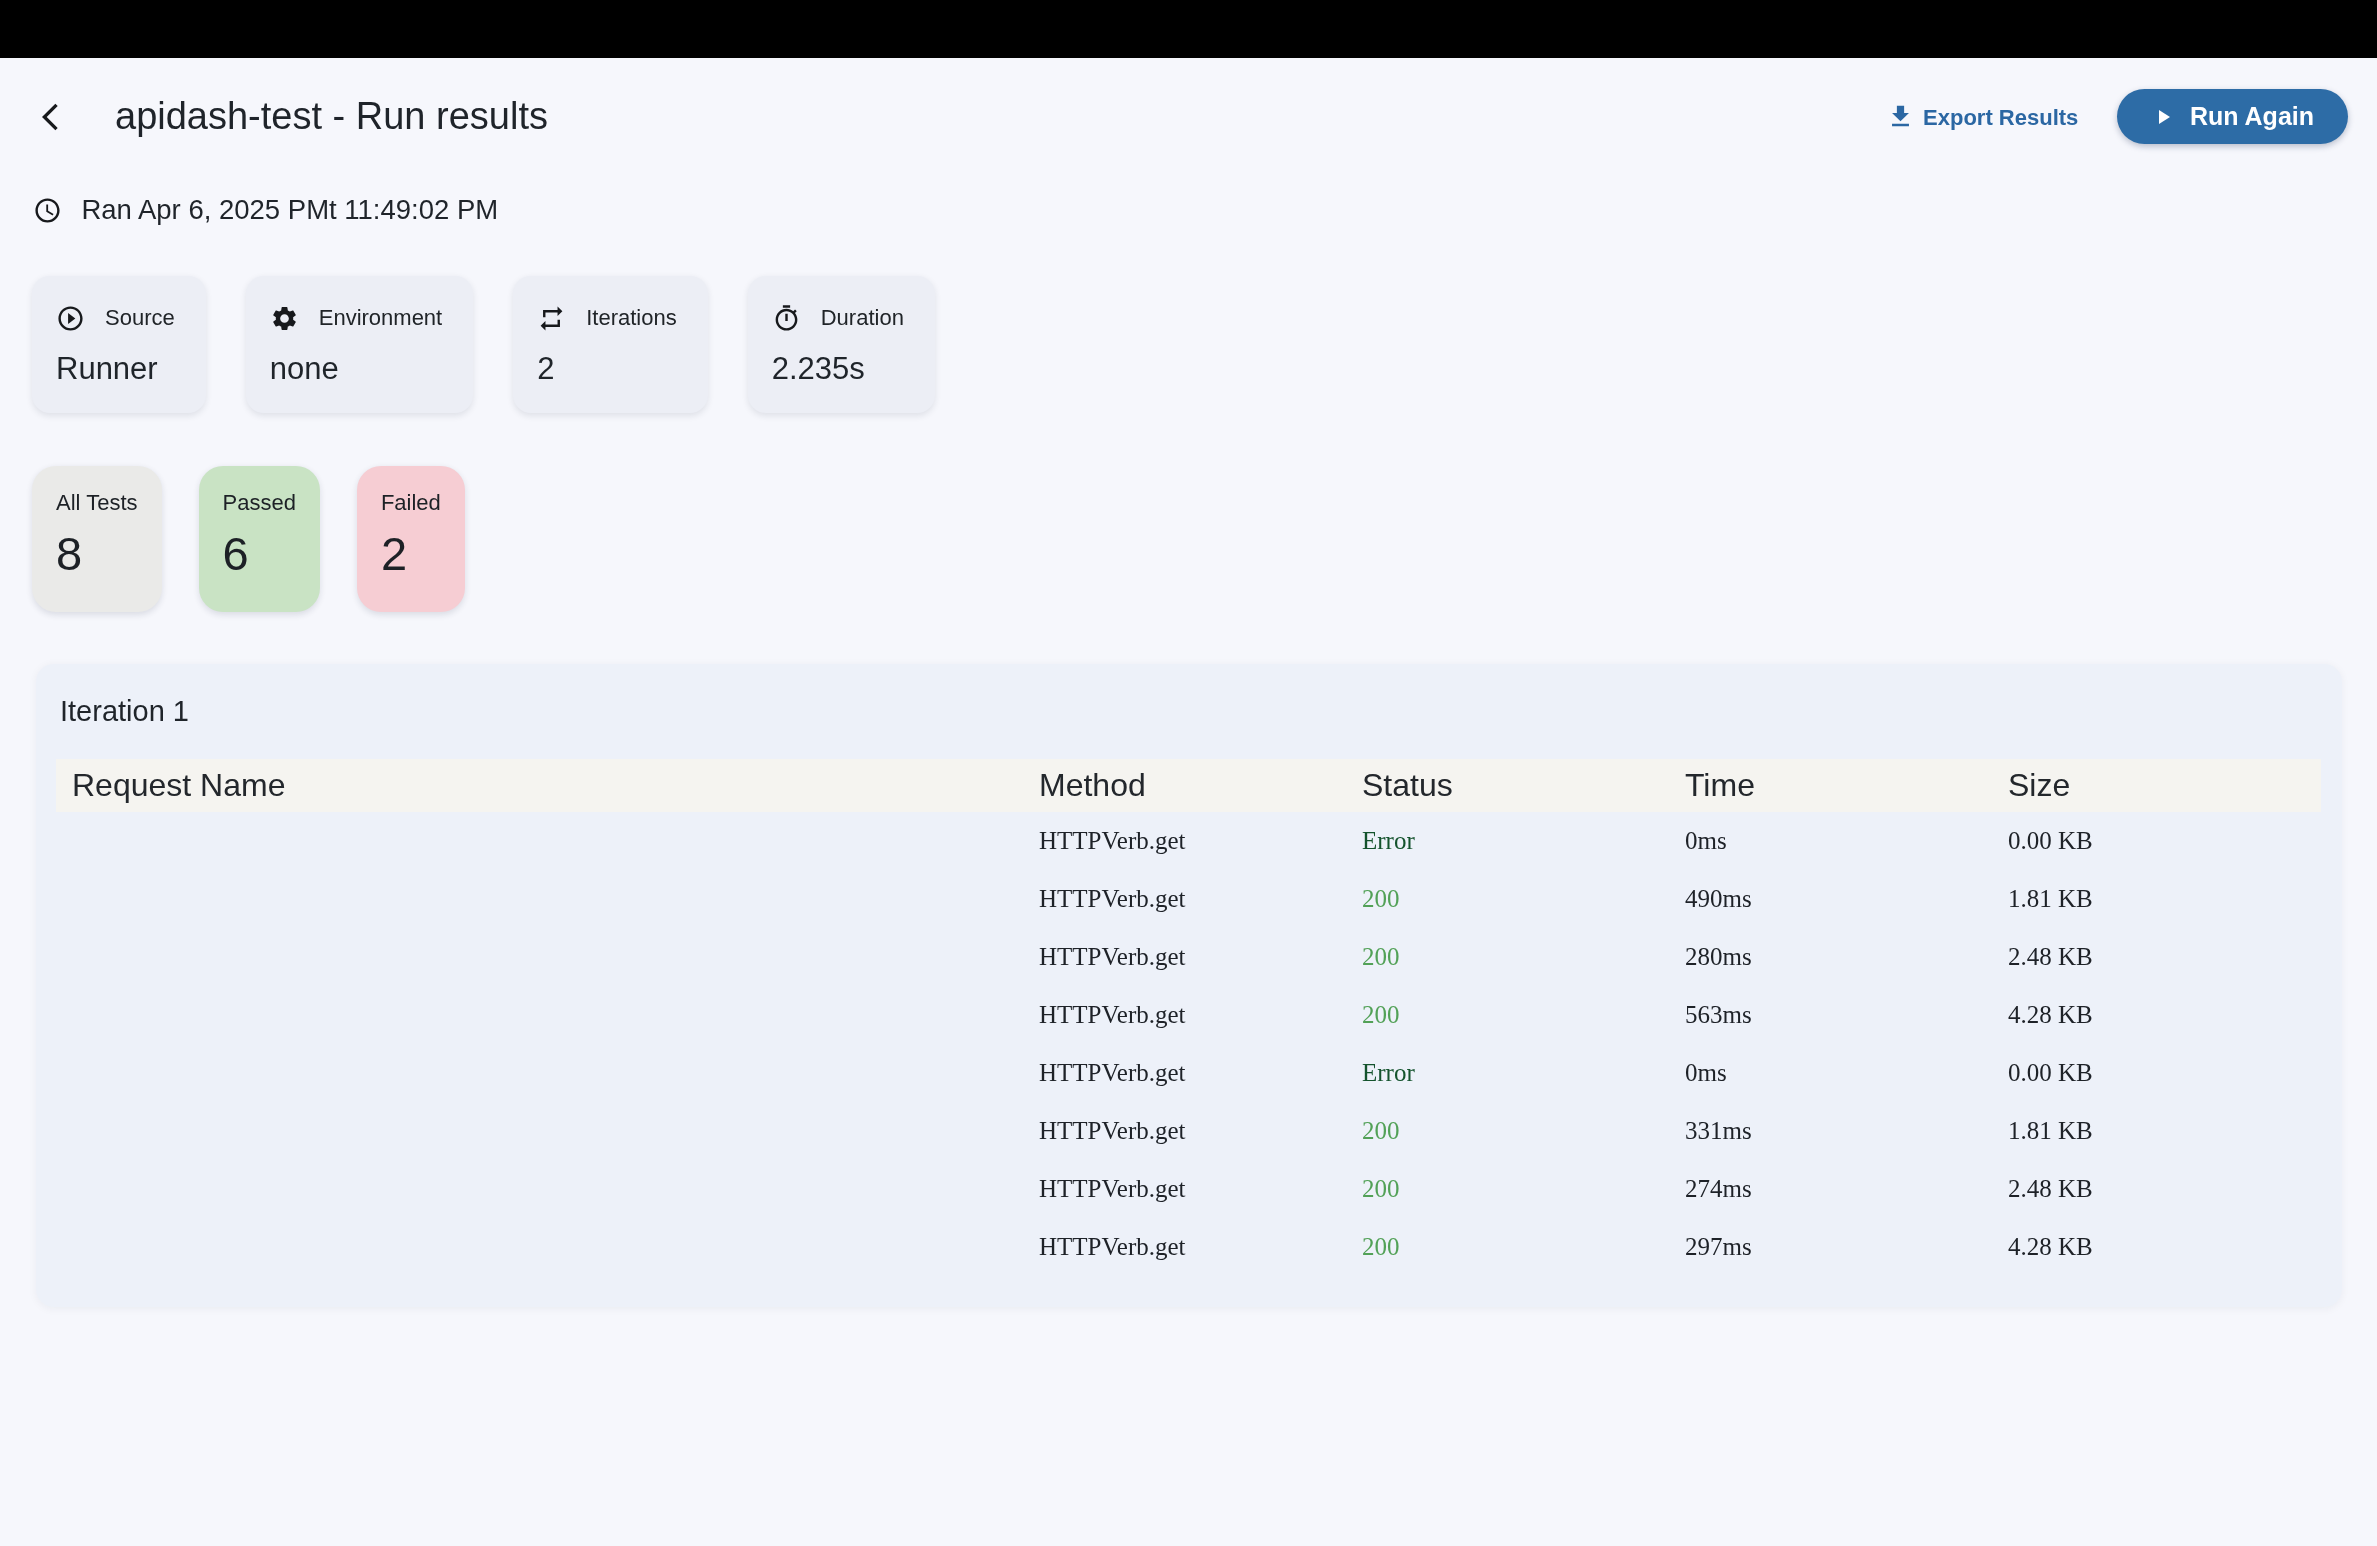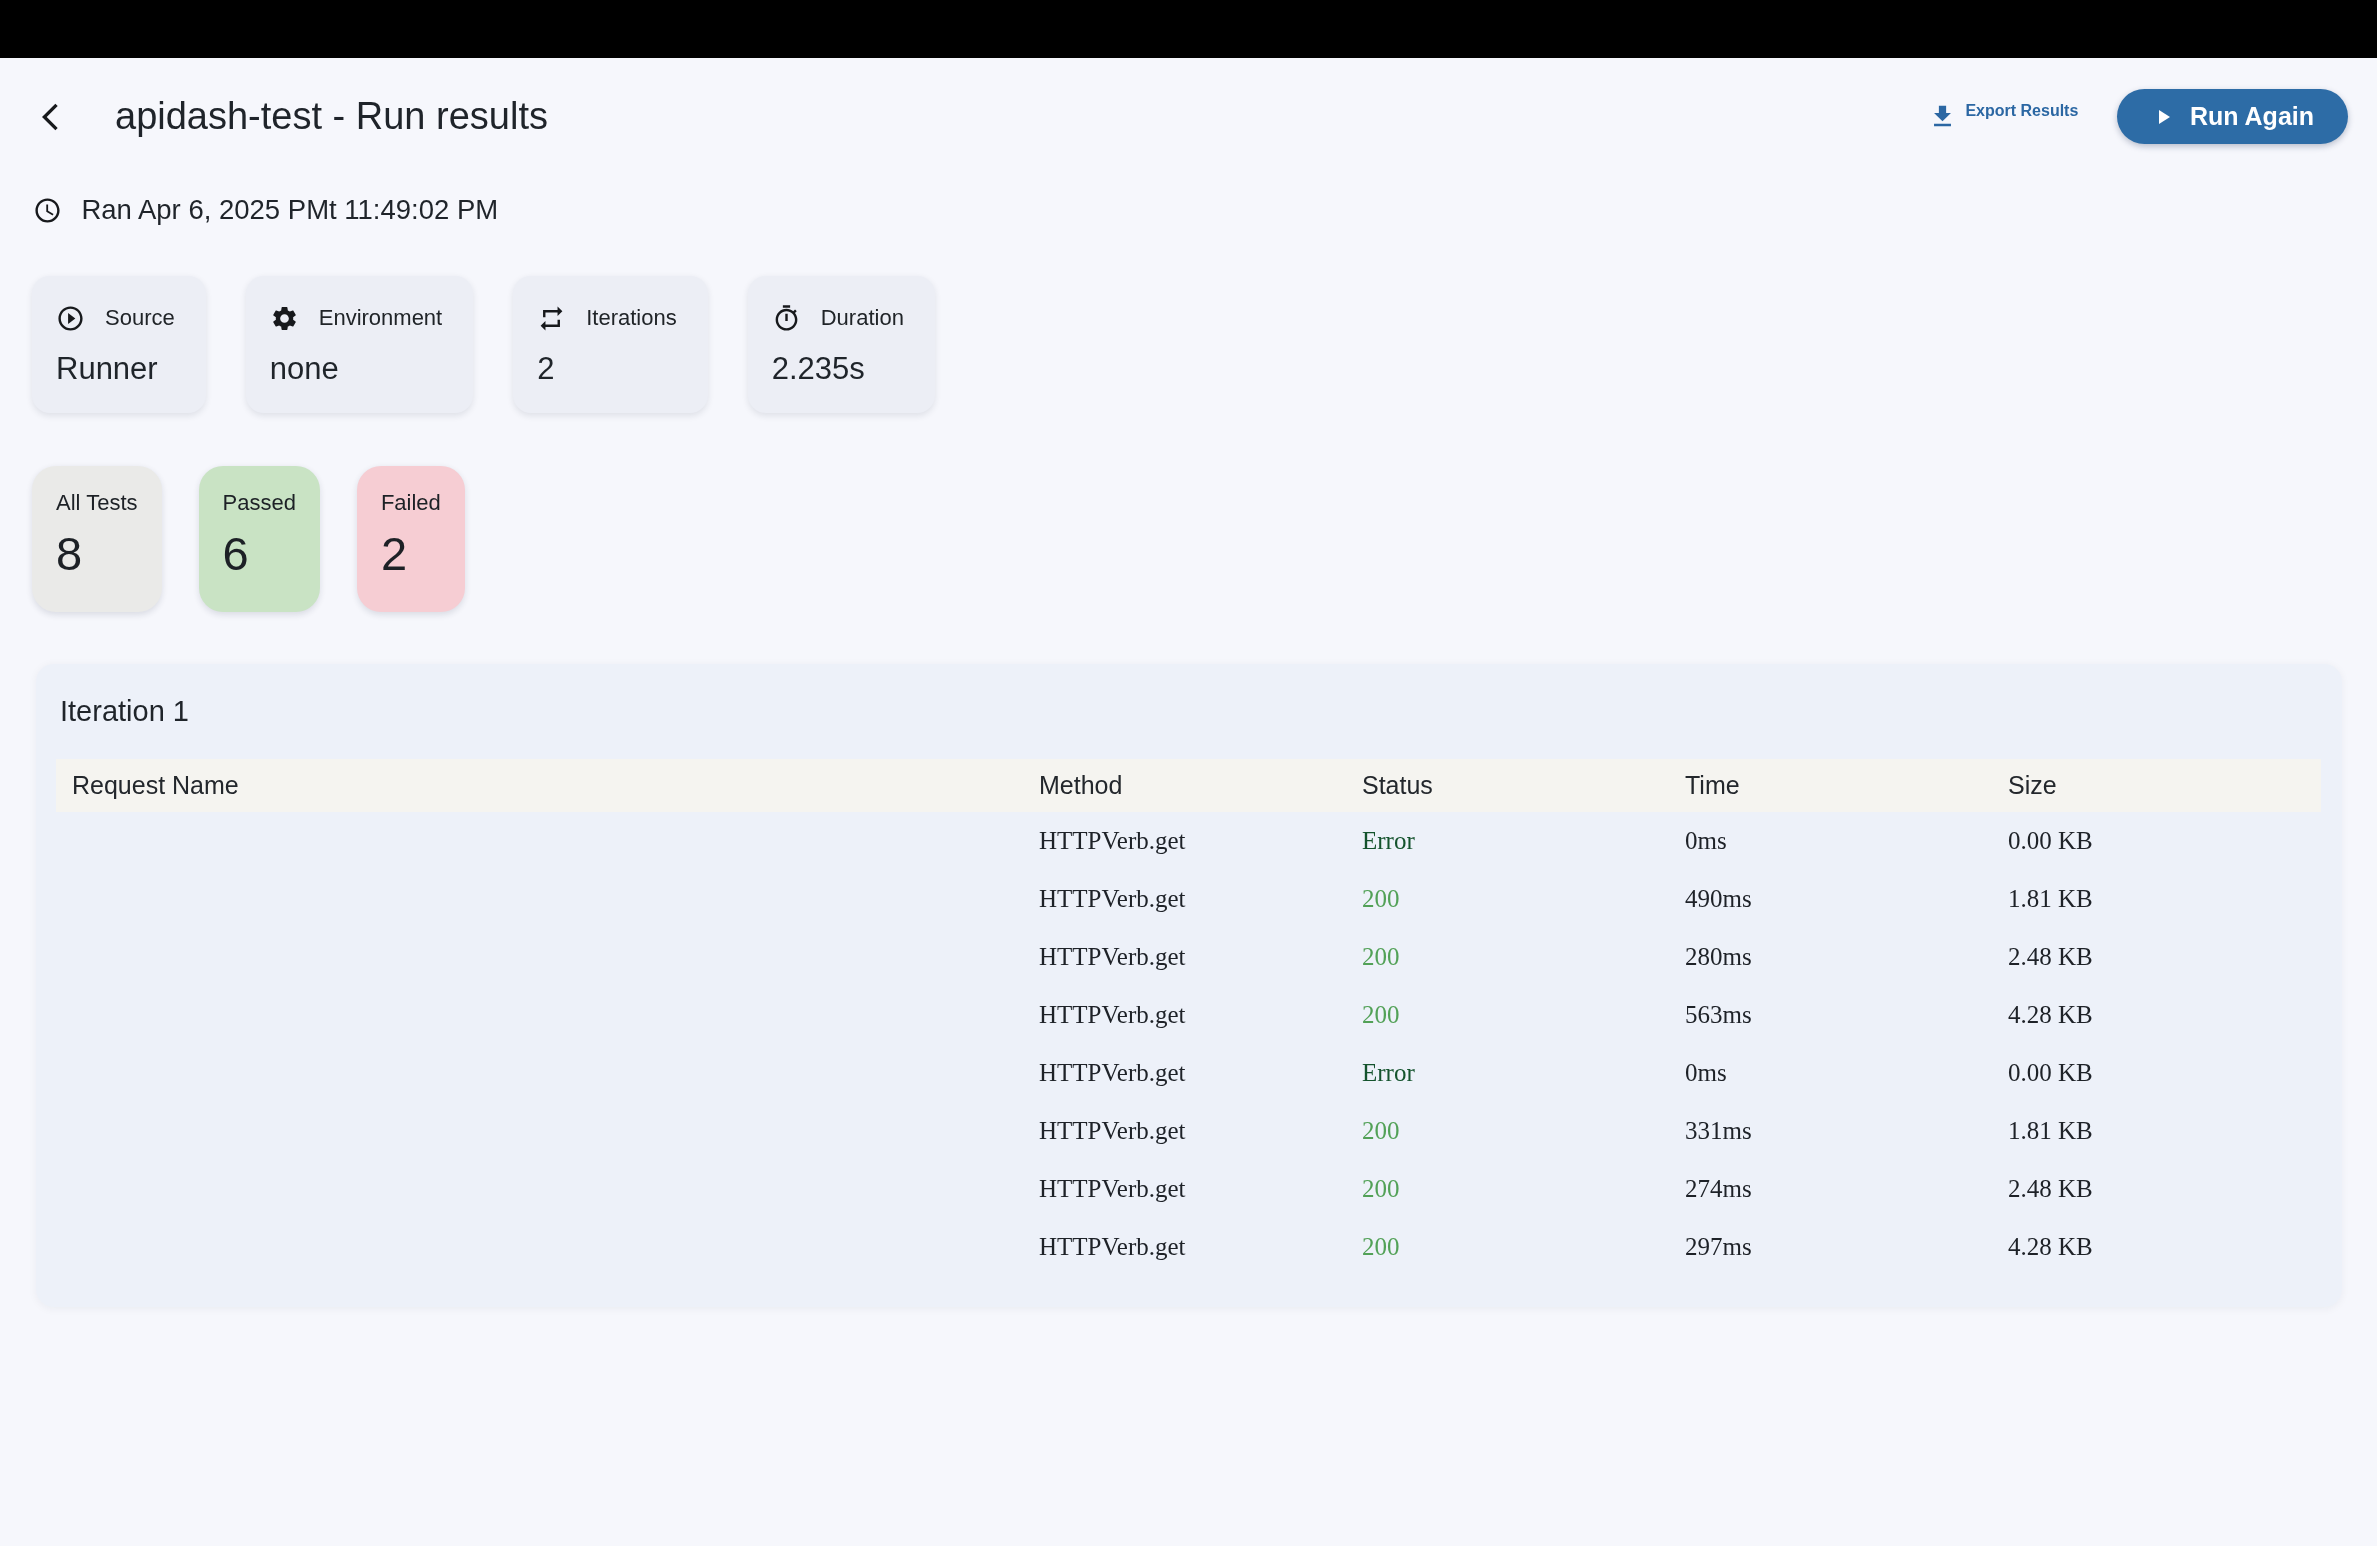--- a/index.html
+++ b/index.html
@@ -24,22 +24,22 @@
     display: flex; align-items: center; justify-content: center;
     cursor: pointer; color: #17191c; border-radius: 50%;
   }
   .back-btn svg { width: 32px; height: 32px; }
   .page-title {
     margin-left: 44px; font-size: 38px; font-weight: 400; color: #1f242a;
     letter-spacing: 0;
   }
   .topbar-spacer { flex: 1; }
   .export-link {
-    display: flex; align-items: flex-start; gap: 8px;
-    color: #2b67a3; font-size: 16px; font-weight: 700;
+    display: flex; align-items: flex-end; gap: 8px;
+    color: #2b67a3; font-size: 22px; font-weight: 700;
     background: transparent; border: none; cursor: pointer;
     font-family: inherit;
   }
   .export-link svg { width: 29px; height: 29px; }
   .run-again-btn {
     margin-left: 39px;
     display: flex; align-items: center; gap: 14.6px;
     height: 55px; padding: 0 34px;
     background: #2d6ca6; color: #ffffff;
     border: none; border-radius: 27.5px; cursor: pointer;
@@ -99,21 +99,21 @@
   }
   .grid-row {
     display: grid;
     grid-template-columns: 983px 323px 323px 323px 1fr;
     align-items: center;
   }
   .grid-row > :first-child { padding-left: 16px; }
   .thead {
     margin: 31px 21px 0 20px; height: 53px;
     background: #f5f4f0;
-    font-size: 25px; color: #23272c;
+    font-size: 32px; color: #23272c;
   }
   .tbody { margin: 0 21px 0 20px; font-family: Liberation Serif, serif; }
   .trow { height: 58px; font-size: 25px; color: #1e2228; }
   .cell-status.status-ok { color: #52a157; }
   .cell-status.status-error { color: #14532d; }
 </style>
 </head>
 <body>
 
 <div class="titlebar"></div>

